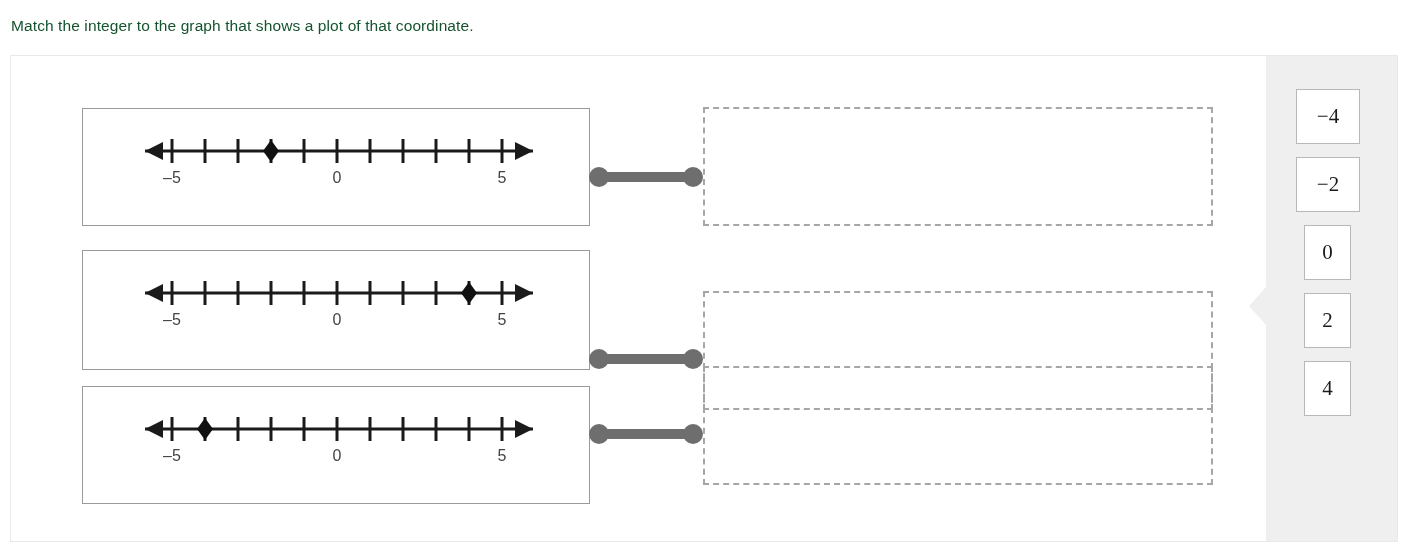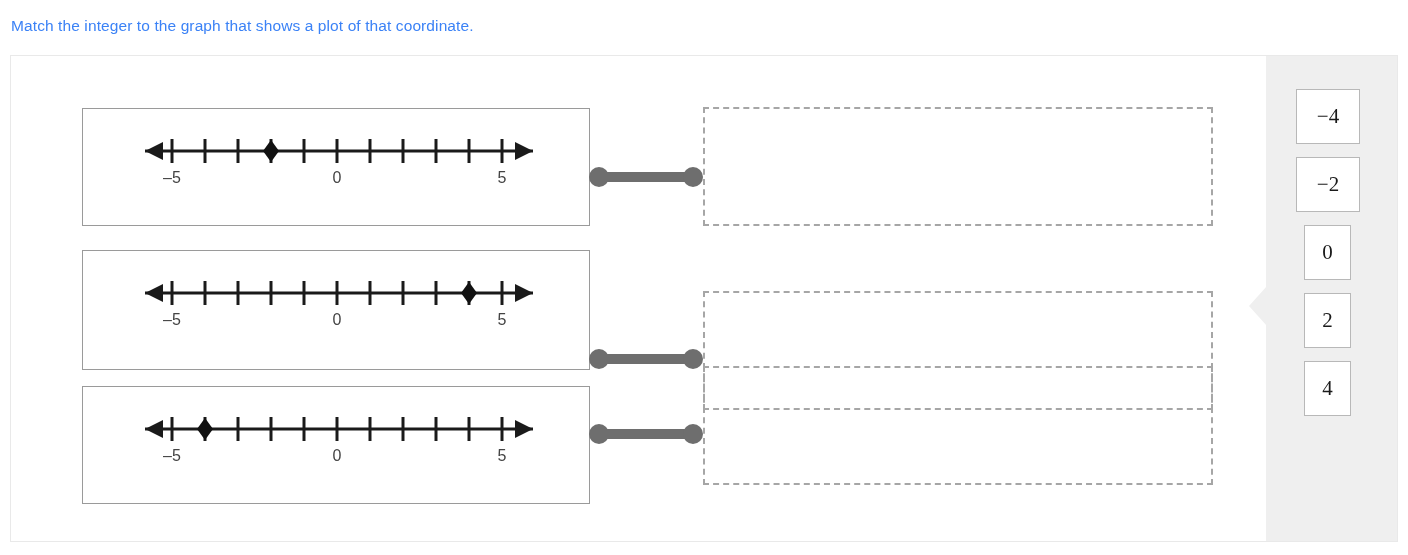--- a/index.html
+++ b/index.html
@@ -14,21 +14,21 @@
     overflow: hidden;
     position: relative;
   }
 
   
   .prompt {
     position: absolute;
     left: 11px;
     top: 17px;
     font-size: 15.5px;
-    color: #3b82f6;
+    color: #14532d;
     letter-spacing: 0.1px;
     white-space: nowrap;
     text-align: right;
   }
 
   
   .card {
     position: absolute;
     left: 10px;
     top: 55px;

